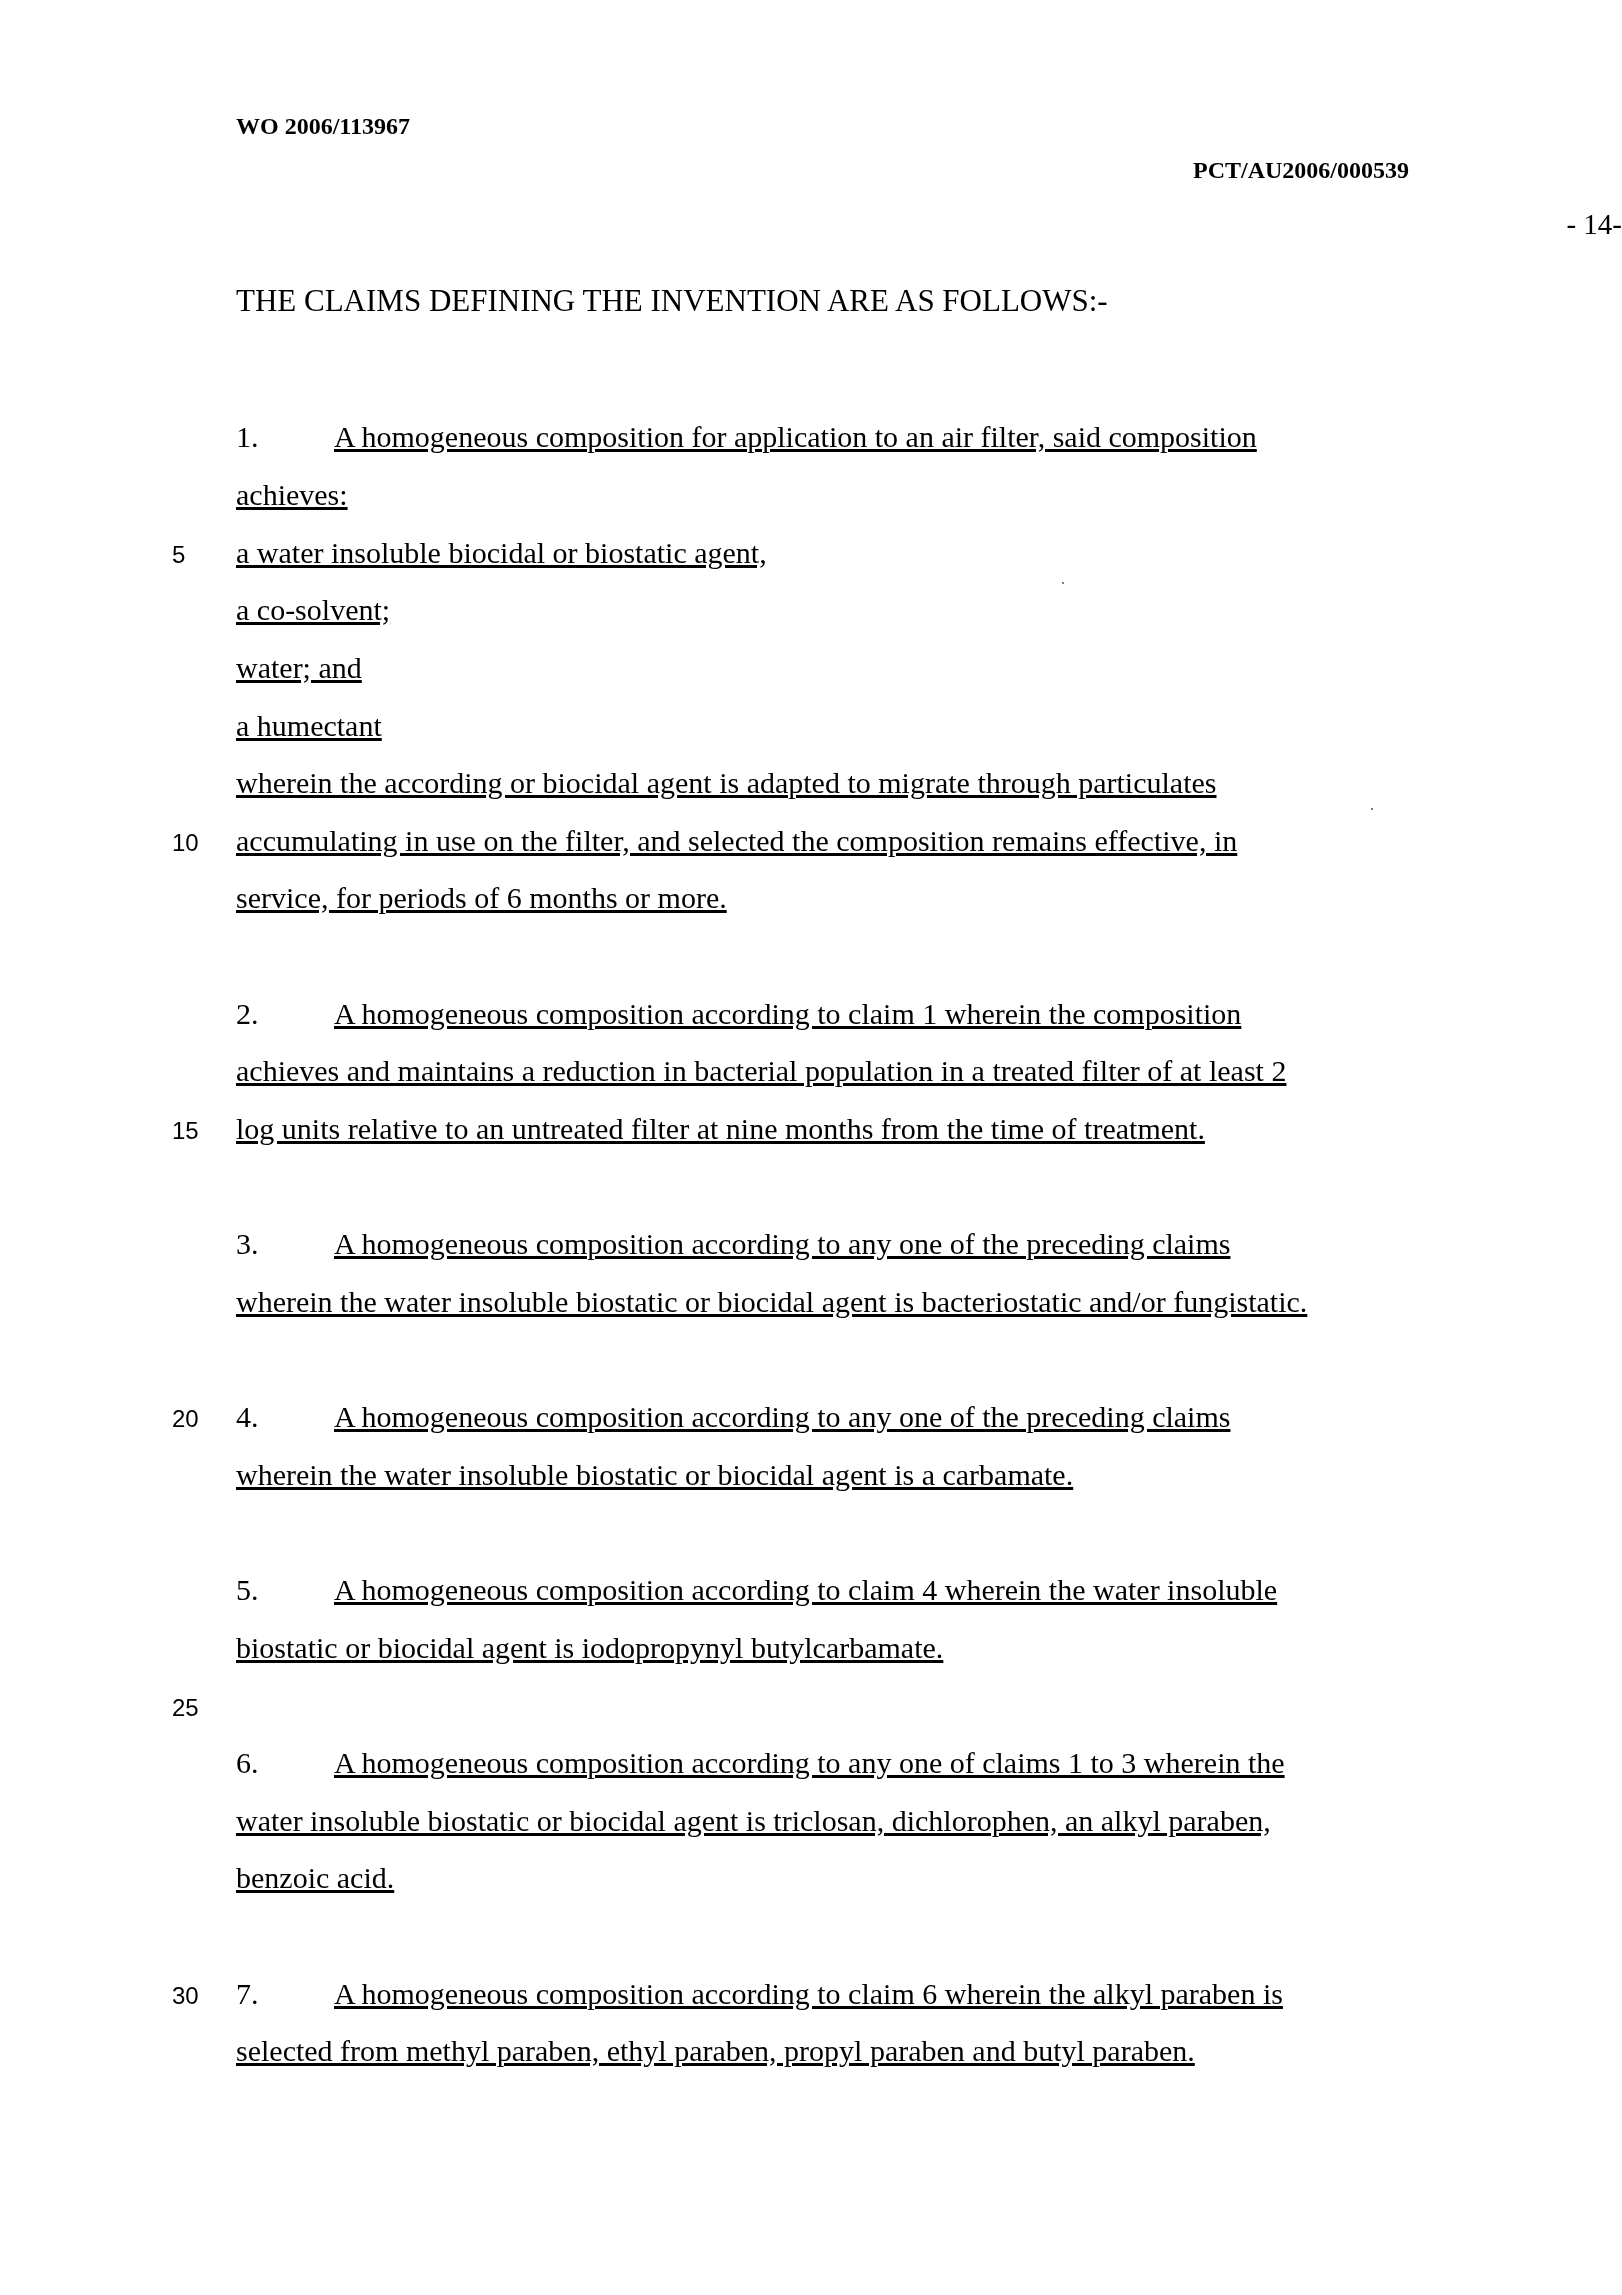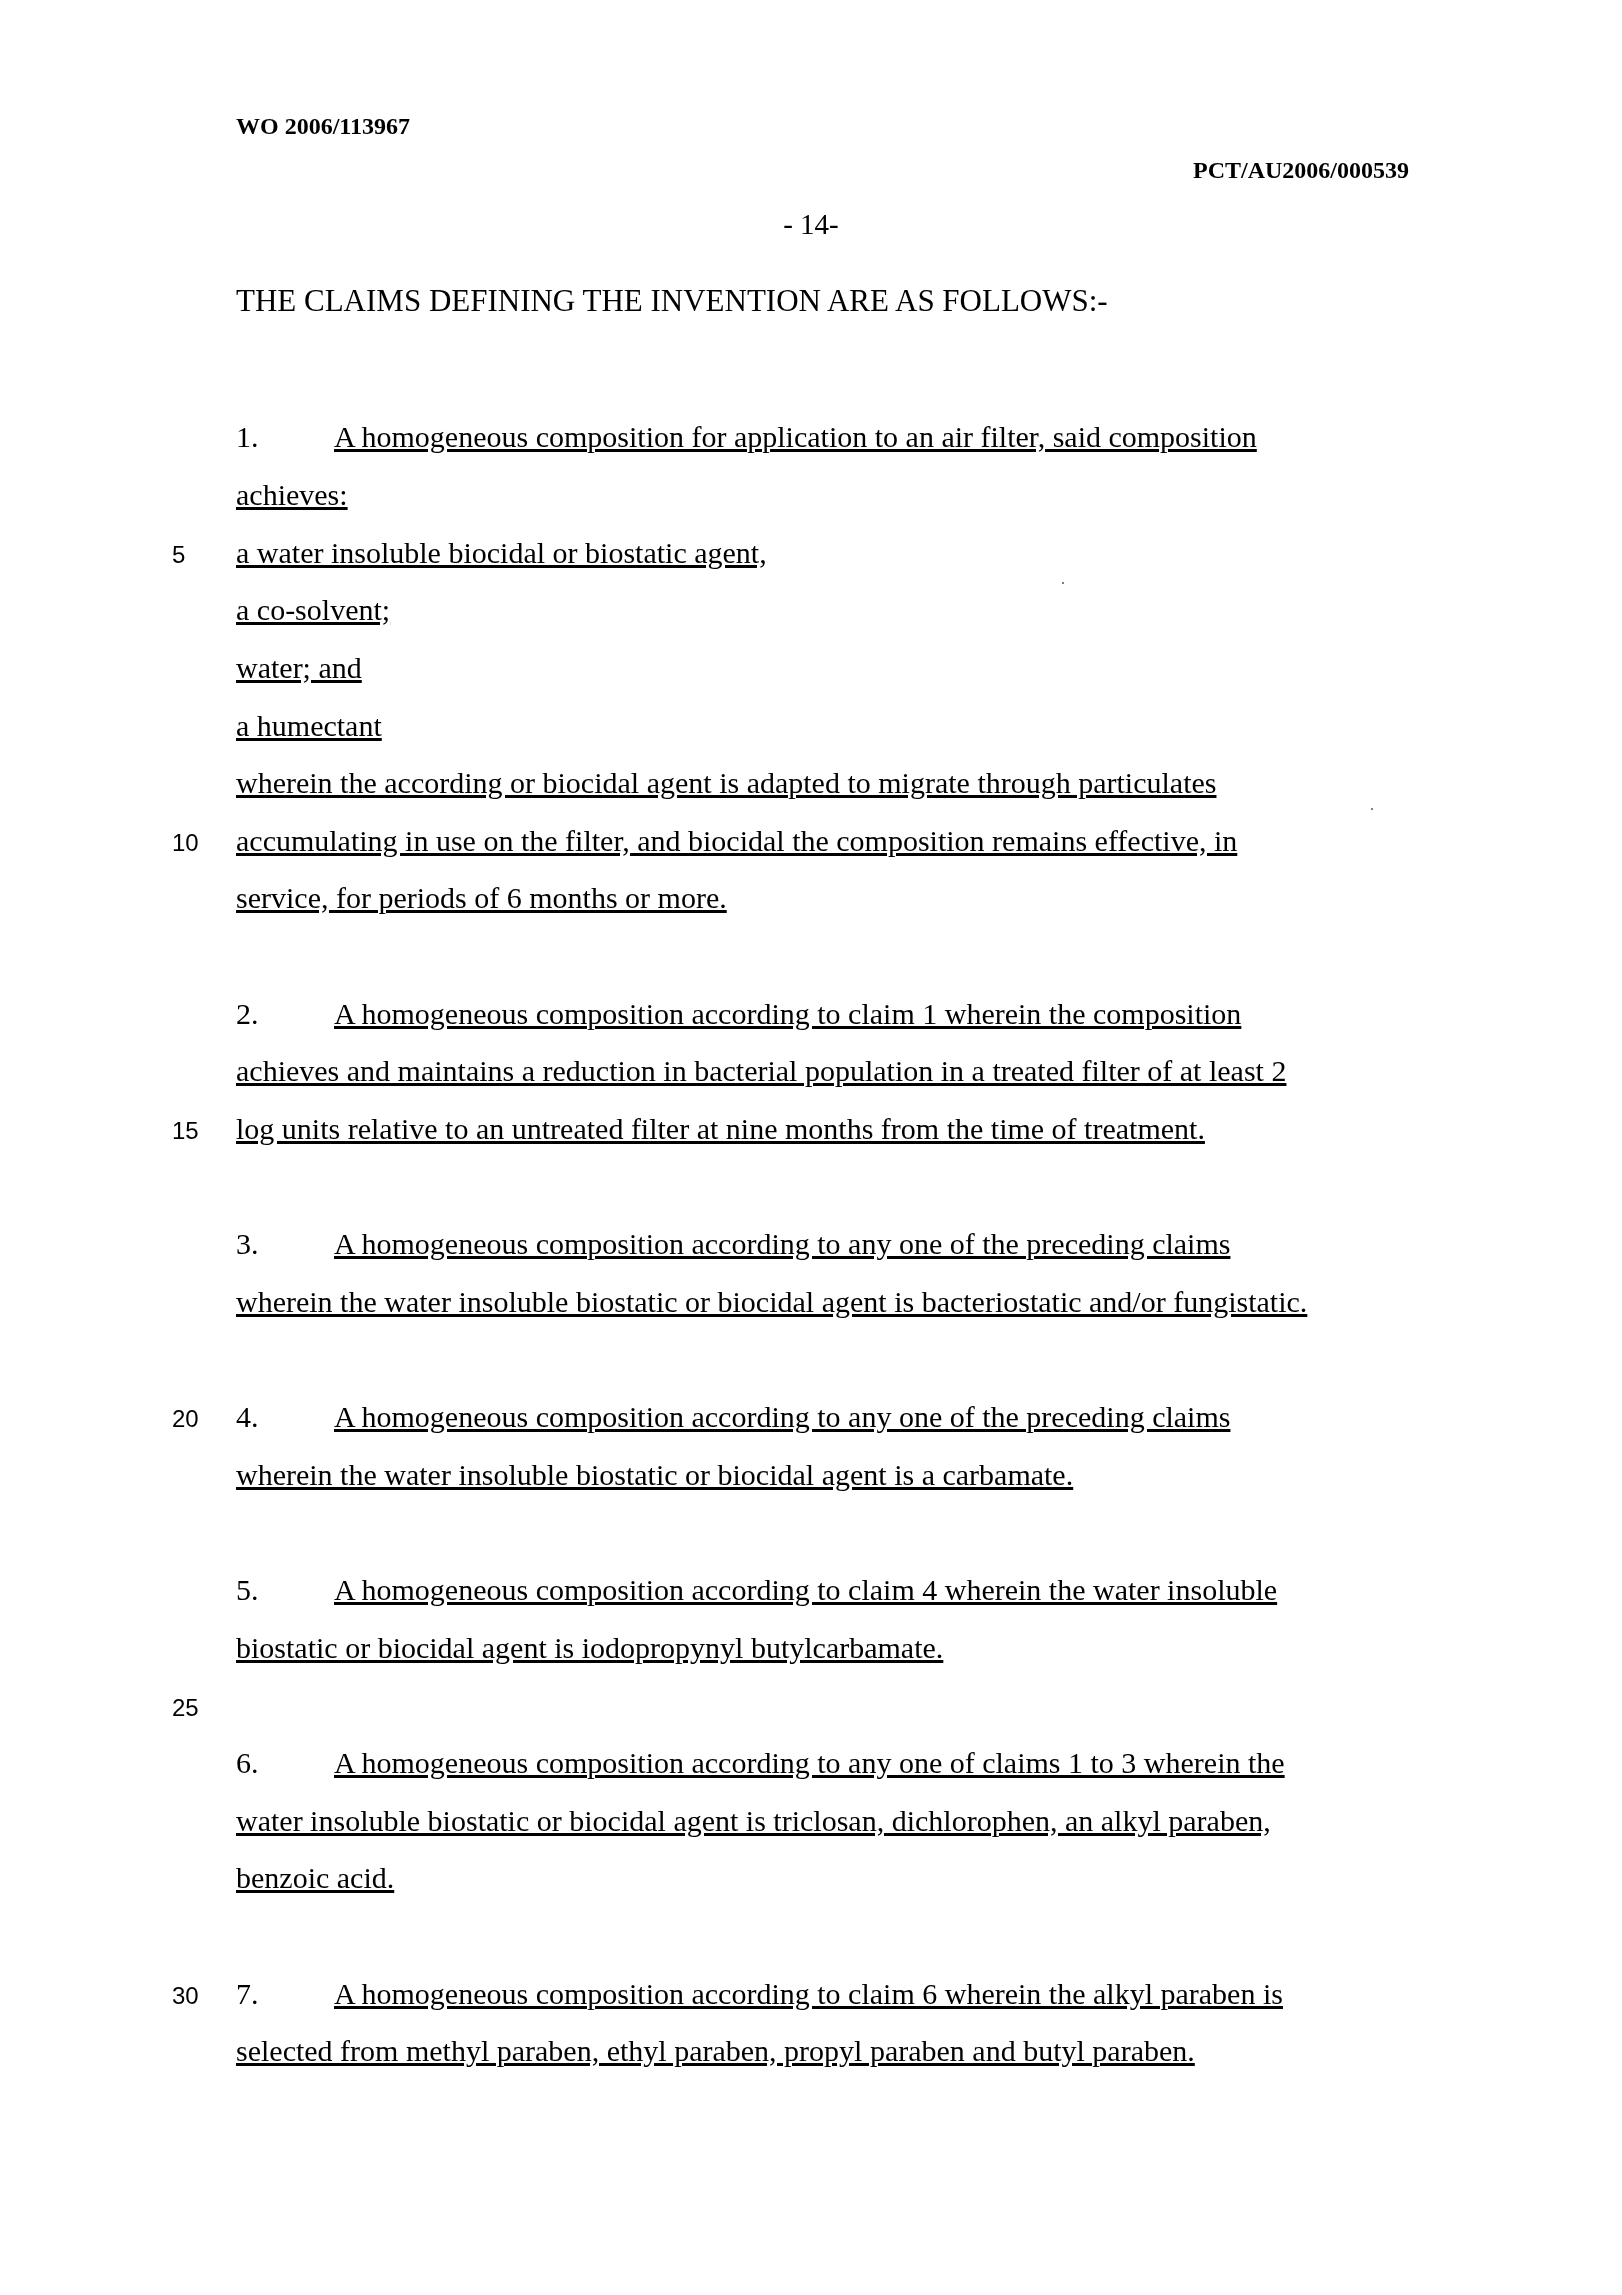--- a/index.html
+++ b/index.html
@@ -3,21 +3,21 @@
 <meta charset="utf-8">
 <style>
   html, body { margin: 0; padding: 0; background: #ffffff; }
   body {
     width: 1622px; height: 2295px; position: relative; overflow: hidden;
     font-family: "Liberation Serif", "DejaVu Serif", serif; color: #000;
   }
   .hdr { position: absolute; top: 113px; font-size: 24px; font-weight: bold; }
   .hdr-left { left: 236px; }
   .hdr-right { right: 213px; margin-top: 44px; }
-  .pageno { position: absolute; top: 208px; left: 0; width: 100%; text-align: center; font-size: 29px; }
+  .pageno { position: absolute; top: 208px; left: 0; width: 100%; text-align: right; font-size: 29px; }
   .heading { position: absolute; top: 283px; left: 236px; font-size: 31px; }
   .line { position: absolute; left: 236px; font-size: 30px; white-space: nowrap; line-height: 1; text-decoration: underline; }
   .num { position: absolute; left: 172px; font-family: "Liberation Sans", "DejaVu Sans", sans-serif; font-size: 24px; }
   .cnum { display: inline-block; width: 98px; }
   .dot { position: absolute; width: 2px; height: 2px; background: #555; border-radius: 50%; }
 </style>
 </head>
 <body>
 
 <div class="hdr hdr-left">WO 2006/113967</div>
@@ -26,21 +26,21 @@
 <div class="heading">THE CLAIMS DEFINING THE INVENTION ARE AS FOLLOWS:-</div>
 
 <div>
   <div class="line" style="top:422px"><span class="cnum">1.</span><span>A homogeneous composition for application to an air filter, said composition</span></div>
   <div class="line" style="top:480px">achieves:</div>
   <div class="line" style="top:538px">a water insoluble biocidal or biostatic agent,</div>
   <div class="line" style="top:595px">a co-solvent;</div>
   <div class="line" style="top:653px">water; and</div>
   <div class="line" style="top:711px">a humectant</div>
   <div class="line" style="top:768px">wherein the according or biocidal agent is adapted to migrate through particulates</div>
-  <div class="line" style="top:826px">accumulating in use on the filter, and biocidal the composition remains effective, in</div>
+  <div class="line" style="top:826px">accumulating in use on the filter, and selected the composition remains effective, in</div>
   <div class="line" style="top:883px">service, for periods of 6 months or more.</div>
 </div>
 
 <div>
   <div class="line" style="top:999px"><span class="cnum">2.</span><span>A homogeneous composition according to claim 1 wherein the composition</span></div>
   <div class="line" style="top:1056px">achieves and maintains a reduction in bacterial population in a treated filter of at least 2</div>
   <div class="line" style="top:1114px">log units relative to an untreated filter at nine months from the time of treatment.</div>
 </div>
 
 <div>

